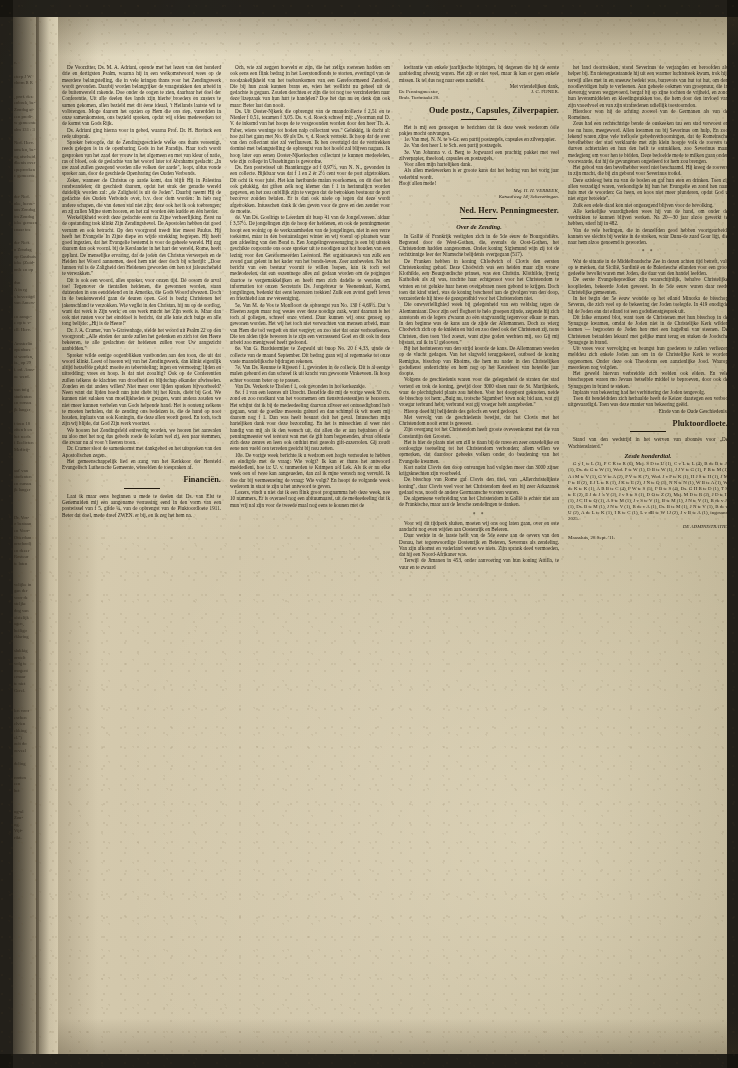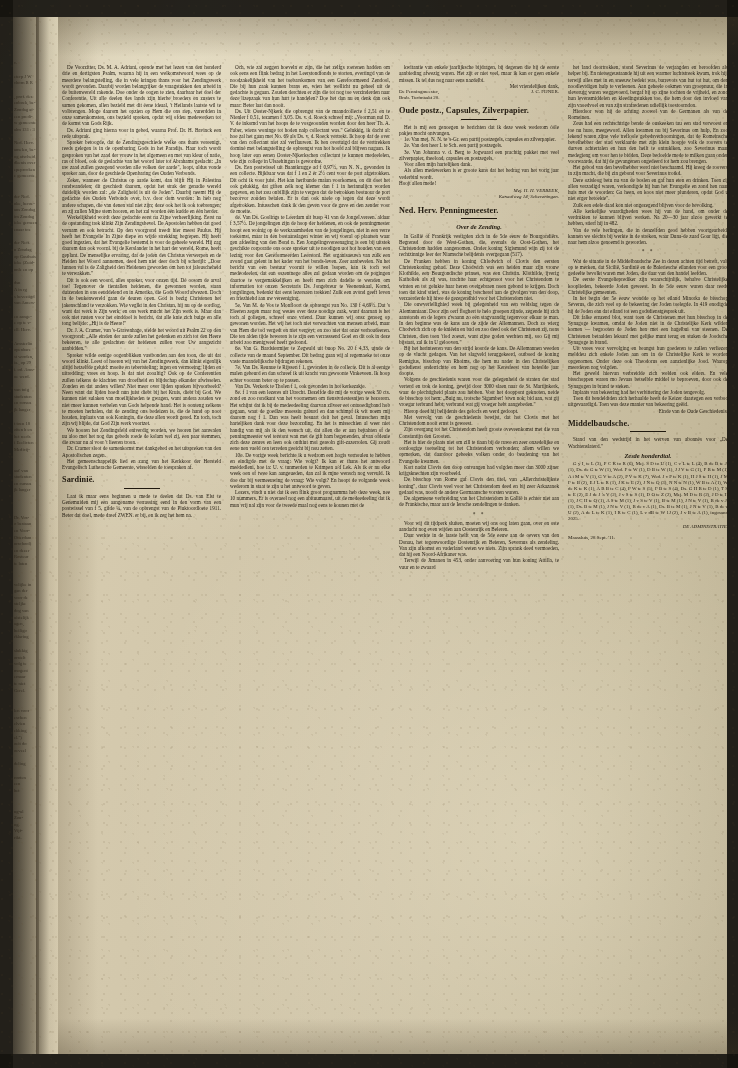--- a/index.html
+++ b/index.html
@@ -107,21 +107,21 @@
   .col p {
     margin: 0 0 0 0;
     text-indent: 5px;
     hyphens: auto;
   }
   .col p.noind { text-indent: 0; }
 
   h2.headline {
     font-size: 8.2px;
     line-height: 9.5px;
-    text-align: left;
+    text-align: right;
     margin: 5px 0 2px 0;
     font-weight: bold;
     letter-spacing: 0.1px;
   }
   h3.subhead {
     font-size: 6.4px;
     line-height: 7.6px;
     text-align: center;
     margin: 3px 0 2px 0;
     font-weight: bold;
@@ -318,21 +318,21 @@
         <p>Ds. Adriani ging hierna voor in gebed, waarna Prof. Dr. H. Bavinck een rede uitsprak.</p>
         <p>Spreker betoogde, dat de Zendingsgeschiede welke ons thans vereenigt, reeds gelegen is in de openbaring Gods in het Paradijs. Haar toch wordt gesproken van het zaad der vrouw in het algemeen en met van kleur of natie, ras of bloed, ook de geslachte van het woord later tot Abrahams geslacht: „In uw zaad zullen gezegend worden alle volken der aarde", loopt, aldus vonde spreker aan, door de geschiede Openbaring des Ouden Verbonds.</p>
         <p>Zeker, wanneer de Christus op aarde komt, dan blijft Hij in Palestina rondwandelen; dit geschiedt daarom, opdat het strak der genadie wereld duidelijk worden zal: „de Zaligheid is uit de Joden". Daarbij neemt Hij de gedachte des Ouden Verbonds over, b.v. door dom worden: In heb nog andere schapen, die van denen stal niet zijn; deze ook het ik ook toebrengen; en zij zullen Mijne stem hooren, en het zal worden één kudde en één herder.</p>
         <p>Werkelijkheid wordt deze gedachte eerst na Zijne verheerlijking. Eerst na de opstanding trek klinkt Zijn Zendingsbevel. De Apostolen hebben dat goed vernam en ook betracht. Op den voorgrond treedt hier meest Paulus. Hij heeft het Evangelie In Zijne diepe en wijde strekking begrepen. Hij heeft goed ingezien, dat het Evangelie bestemd is voor de geheele wereld. Hij zag daarom dan ook voornl. bij de Kerslander in het hart der wereld, Rome, heeft geplant. De menselijke ervaring, dat de joden des Christus verwerpen en de Heiden het Woord aannemen, deed hem niet deer doch bij scherijlt: „Door lunnen val is de Zaligheid den Heidenen geworden om hen tot jalouscheheid te verwakken."</p>
         <p>Dit is ook een woord, alles spreker, voor onzen tijd. Dé oosom de arval toe! Tegenover de tientallen heidenen, die gewonnen worden, staan duizenden in ons eeuddelend en in Amerika, die Gods Woord afwezen. Doch in de beukenwereld gaan de deuren open. God is bezig Christenen het jakenschland te verzokken. Wie veglkt in den Christan, hij nu op de oordlog, want dat werk is Zijn werk; en ons werk mucht het Zijn werk is. Maar dan ook niet rusten voor het einddoel is bericht, dat alle knie zich buige en alle tong belijde: „Hij is de Heere!"</p>
         <p>Dr. J. A. Cramer, van 's-Gravenhage, stelde het woord uit Psalm 22 op den voorgrond: „Alle einden der aarde zullen het gedenken en zich tot den Heere bekeeren, te alle geslachten der heidenen zullen voor Uw aangezicht aanbidden."</p>
         <p>Spreker wilde eenige oogenblikken vastbonden aan den toon, die uit dat woord klinkt. Leest of hoeren wij van het Zendingswerk, dan klinkt eigenlijk altijd hetzelfde geluid: moeite en tebertsteling; ingen en vermoeing; lijden en uitredding; vrees en hoop. Is dat niet zooaltig? Ook op de Conferentien zullen telkens de klachten van droefheid en blijdschap elkander afwisselen. Zonden en dat anders willen? Niet meer over lijden spreken bijvoorbeeld? Neen want dat lijden hoedt nun juist diebt bij het Kruis, diebt bij God. We kunnen niet sulaken van moeilijkheden te gwagen, want andera zouden we niet meer kunnen verbelen van Gods helpende hand. Het is oonteng zelkens te moeten herhalen, dat de zending ons bedeizen is, die de hand op noot houden, inplaats van ook Koningin, die deze allen wordt gered. En toch, toch zijn wij blijde, dat God Zijn werk voortzet.</p>
         <p>We hooren het Zendingsfeld eniverdig worden, we hooren het aanwalen uu aloo met het nog dus gebeds roede de kolam wel zij, een paar stemmen, die zwaar nu al voor 't lieeren troon.</p>
         <p>Dr. Cramer sloot de samenkomst met dankgebed en het uitspreken van den Apostolischen zegen.</p>
         <p>Het gemeenschappelijk lied en zang van het Kerkkoor der Hersteld Evangelisch Lutherache Gemeente, wisselden de toespraken af.</p>
-        <h2 class="headline">Sardinië.</h2>
+        <h2 class="headline">Financiën.</h2>
         <div class="rule"></div>
         <p>Laat ik maar eens beginnen u mede te deelen dat Ds. van Elst te Genemuiden mij een aangename verrassing eend in den vorm van een postwissel van f 5, gifde ¼, van de opbrengst van de Pluktoordloete 1911. Beter dat doel, mede dreef ZWEN. er bij, en ik zeg het hem na.</p>
       </div>
     <div class="col c2">
         <p>Och, wie zal zeggen hoeveln er zijn, die het zelfgs roerenen hadden om ook eens een flink bedrag in het Leerstondfonds te storten, evertingd van de noodzakelijkheid van het toebarskomen van een Gerefoormeend Zendool, Die bij hun zaak kunnen brans en, wien het wellicht nu geheel uit de gedachte is gegaan. Zouden derchteu er zijn die tot nog toe verzinderden naar deze lizepzaak van hun hart te handelen? Doe het dan nu en denk dan ook maar: Beter laat dan nooit.</p>
         <p>Ds. Uit Ooster-Njkerk die opbrengst van de maandcollecte f 2,51 en te Nienler f 0,51, tezamen f 3,05. Ds. v. d. Roeck schreef mij: „Voorman nul D. V. de inkomd van het hoops de te vosgeoonden worden door den heer Th. A. Faber, wiens woninge tot hoden nalp collectant was." Gelukkig, ik dacht al: hoe zal het gaan met No. 69 als Ds. v. d. Roeck vertrekt. Ik hoop dat de over van den collectant niet zal verflauwen. Ik ben overtuigd dat de verttrekken dominé met belangstelling de opbrengst van hot hoofd zal blijven nagaan. Ik hoop later ean eenen Ooster-Njkerkschen collectant te kunnen medeelelen, wie zijn college in Ulsaehingan is gewordne.</p>
         <p>Ds. Een postwissel uit Baantkrugge ad f 0,97½, van N. N., gevonden in een collecte. Bijkbaar was dat f 1 en 2 ér 2½ cent voor de port afgetrokken. Dit ochi ik voor juist. Het kan heribande maian voorkomen, on dit doet het ook gelukkig, dat giften zelk nog klemer dan f 1 in herinnulijcn worden gegeven, en het zou onbillijk zijn te vergen dat de betrokken beotuour de port bezorvor zouden betalen. Er is dan ook naele op tegen dat deze wordt afgetrokken. Intusschen dank ik den geven voor de gave en den zender voor de moeite.</p>
         <p>de. Van Ds. Goolings te Leerdam uit buop 41 van de Jongel.vereen. aldaar f 3,57½. De jongelingen zijn de hoop der heidenen, en ook de penningmester hoopt een woinig op de werkzaamheden van de jongelingen, niet in een verre toekomst, maar in den bostaanslagen winter en wij voeral op plaatsen waar gen afdeeling van den Bond n. Een Jongelingsvereenaging is een bij uitstek geschikte corporatie ons ooze spreker uit te noodigen uot hot houden van een lezing voor den Gereformeerden Leerstonl. Het organisaeuwa van zulk een avond gaat gelent in het kader van het bonds-leven. Zeer aanbevelen. Nu het bericht van een bestuur vooruit te willen lsopen, kan ik toch wel medeodeelen, dat ean oszentnege alles zal gedaan worden om de pogingen daartoe te vergemakkelijken en heeft men zich dadelie te wenden om informatien tot onzen Secretaris Ds. Jongebreur te Veenenskaal, Komd, jongslingen, bedenkt dat eens lezersaen trekken! Zulk een avond geeft leven en friezhiehd aan uw vereeniging.</p>
         <p>5e. Van M. de Vos te Monfloort de opbrengst van No. 130 f 4,69½. Dat 's Eleeren zegen maar nog weues over deze noodige zaak, want daarnan is het toch al goliegen, schreef onze vriend. Daar kunnen wij onsz genoeg op gewonen worden. Het wij het toch niet verwachten van mensen arbeid, maar van Hem die tod vergedt en niet vergeyt; en zoo niet dat onze verhoudeeren. Die ten alden tijde beweren is te zijn een verrasssend Goel en dit ook in deze arbeid zoo menigweef heeft gedoond.</p>
         <p>6e. Van G. Bardsiermijer te Zegwald uit buop No. 20 f 4,33, ujnde de collecte van de maand September. Dit bedrag gaan wij al regemaeke tot onze vaste maandelijksche bijdragen rekenen.</p>
@@ -398,21 +398,21 @@
         <div class="stars">* *</div>
         <p>Wat de situatie in de Middelbaudsche Zee in dezen achten tijd betreft, valt op te merken, dat Sicilië, Sardinië en de Baleriesche eilanden voor een groot gedeelte bevolkt waren met Joden, die daar van den handel leefden.</p>
         <p>De eerste Evangelieprediker zijn waarschijnlijk, behalve Christelijke kooplieden, bekeerde Joden geweest. In de 5de eeuw waren daar reeds Christelijke gemeenten.</p>
         <p>In het begin der 5e eeuw wondde op het eiland Minorka de bisschop Severus, die zich veel op de bekeering der Joden toelegde. In 419 enodigde hij de Joden ean dat eiland tot een godsdienstgesprek uit.</p>
         <p>Dit falke ernzend blot, want toen de Christenen met hun bisschop in de Synagoge kwamen, omdat de Joden niet in de Christelijke Kerk wilden komen — begrooten de Joden hen met een hagelbui van steenen. De Christenen betaalden leksan! met gelijke munt terug en stuken de Joodsche Synagoge in brand.</p>
         <p>Uit vrees voor vervolging en beangst hun goederen te zullen verliezen melddeu zich enkele Joden aan om in de Christelijke Kerk te worden opgenomen. Onder deze ook Theodorus een aanzienlijke Jood. Waarop meerderen nog volgden.</p>
         <p>Het geweld hiervan verbreidde zich welden ook elders. En vele bisschoppen waren mo Jevaas betselble middel te beproeven, door ook de Synagogen in brand te steken.</p>
         <p>Inplaats van bekeering had het verbittering der Joden tengevolg.</p>
         <p>Toen dit bendeldtden zich herhaalde heeft de Keizer daartegen een verbod uitgevaardigd. Toen was deze manier van bekeering geëid.</p>
         <p class="noind" style="text-align: right;">Einde van de Oude Geschiedenis.</p>
-        <h2 class="headline">Middelbaudsche.</h2>
+        <h2 class="headline">Pluktoordloete.</h2>
         <div class="rule"></div>
         <p>Stand van den wedstrijd in het werven van abonnés voor „De Wachtenslaterd."</p>
         <h3 class="subhead">Zesde honderdtal.</h3>
         <p class="codeblock">G y I, te L (3), P C K to R (6), Mej. S D to U (1), C v L te L (4), B de B te A (1), Ds. de G te W (1), Wed. F te W (1), D B te W (1), J J V te G (1), F B te M (1) A i M te V (1), G V to A (2), P V te K (7), Wed. J v P te K (1), H J S te H (1), J M F te B (2), E J L te R (1), J K te E (2), J N te Q (3), N N te N (1), W B te A (1), W de K te K (1), A B B te C (4), P W te S (5), F B te S (4), Ds. G H B te D (1), T S te E (2), E J de J 'a V (2), J v S te S (1), D O te Z (2), Mej. M D te R (2), J D te H (1), J C H te Q (1), A S te M (1), J v S te V (1), B te M (1), J N te V (1), B de v A (1), Ds. B te M (1), J N te V (1), B de v A (1), Ds. B te M (1), J N te V (1), B de v U (2), A de L te K (1), I R te C (1), L v dB te W 1J (2), J v B te A (1), ingosand 2025.</p>
         <div class="signature">
           <div>DE ADMINISTRATIE.</div>
         </div>
         <div class="datestamp">Maassluis, 28 Sept. '11.</div>
       </div>
   </div>

